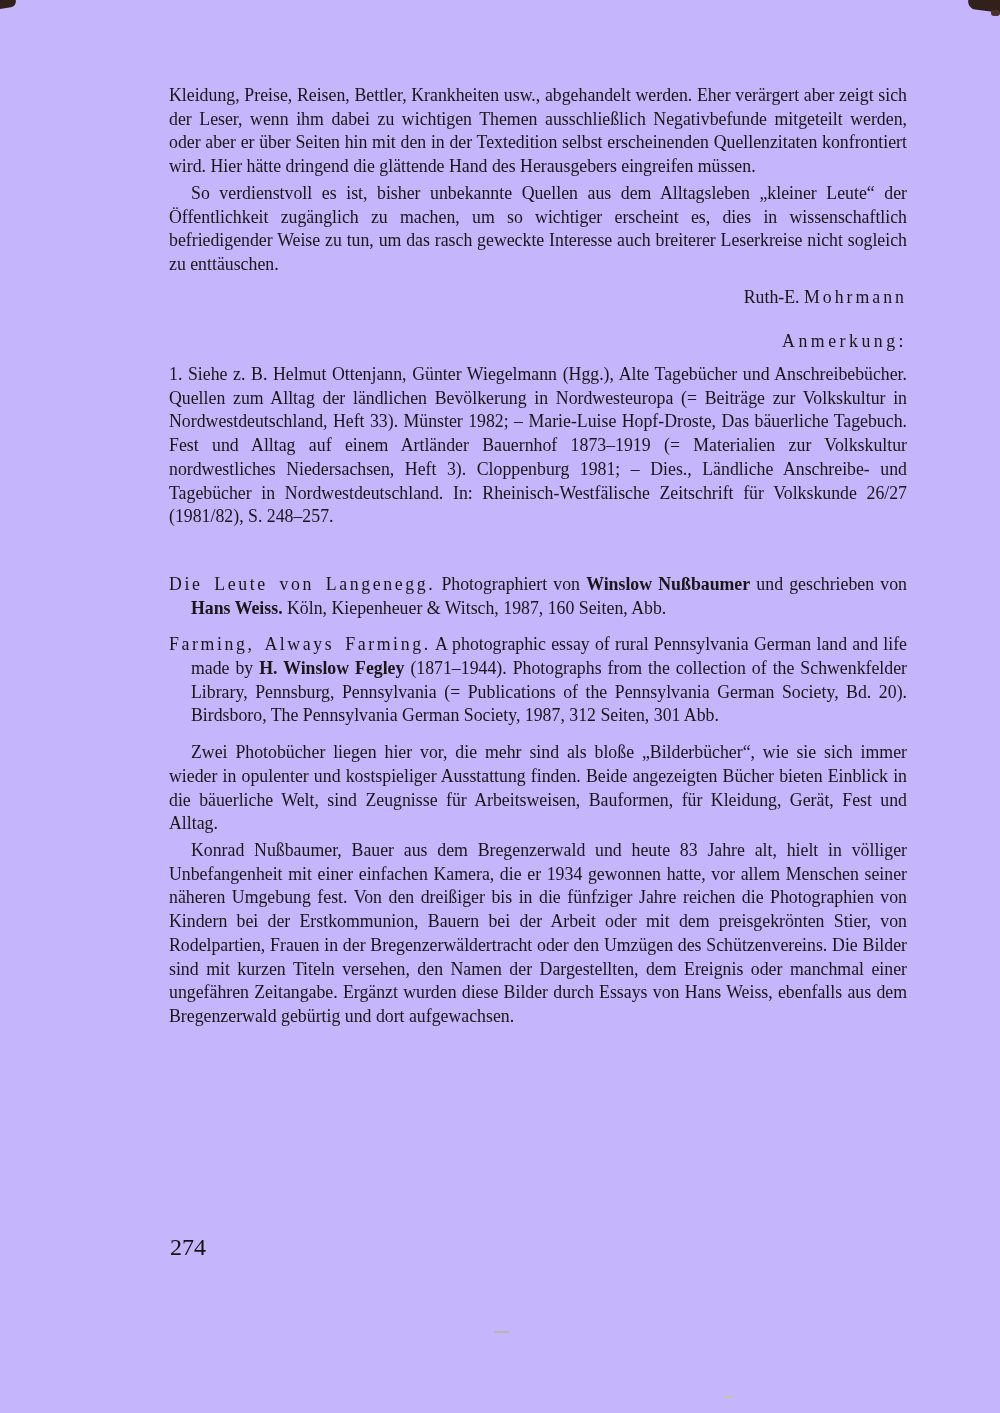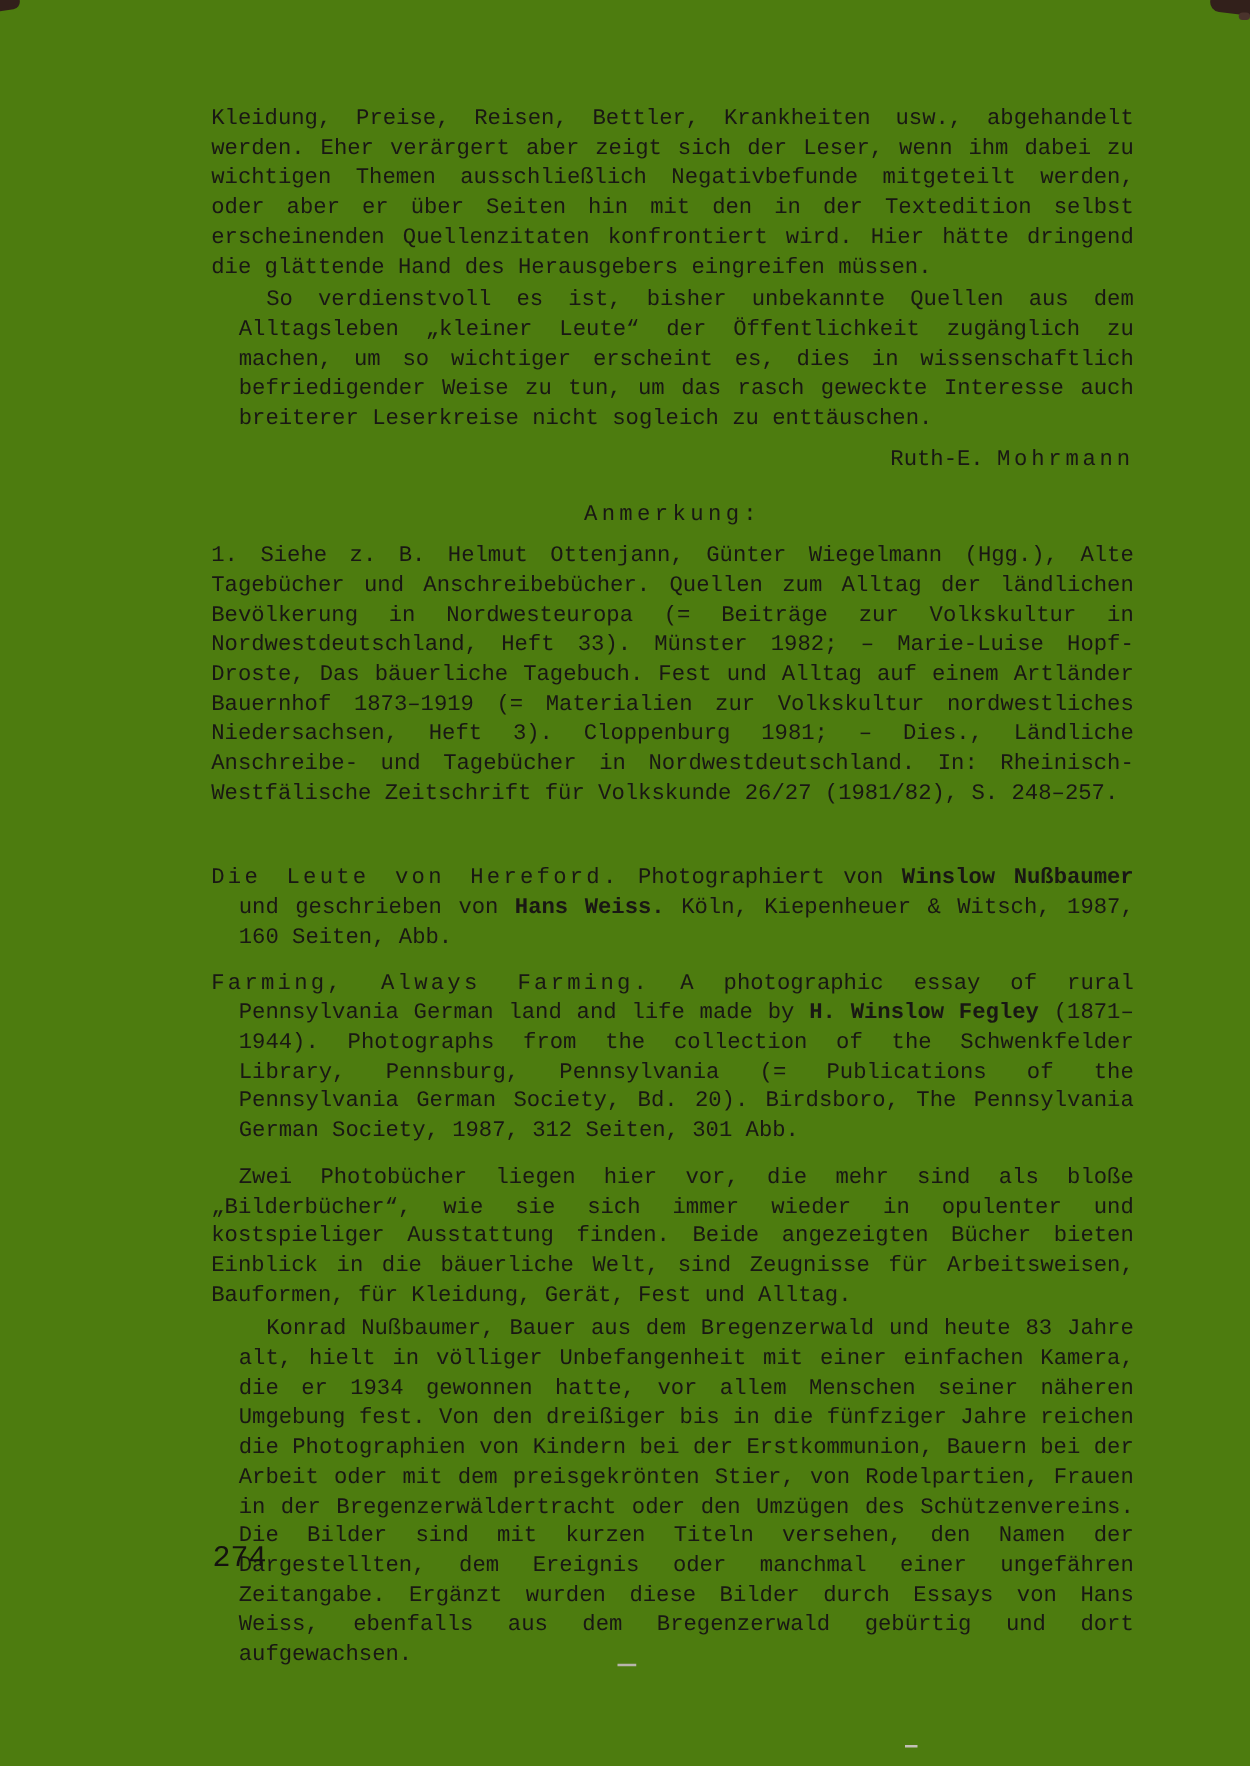--- a/index.html
+++ b/index.html
@@ -4,45 +4,45 @@
 <style>
   html, body {
     margin: 0;
     padding: 0;
     background: #f6f5f1;
   }
   .page {
     position: relative;
     width: 1000px;
     height: 1413px;
-    background: #4d7c0f;
-    font-family: Liberation Mono, monospace;
+    background: #c4b5fd;
+    font-family: Liberation Serif, serif;
     color: #191714;
     overflow: hidden;
   }
   .text-block {
     position: absolute;
     left: 169px;
     top: 84px;
     width: 738px;
     font-size: 17.8px;
     line-height: 23.7px;
     text-align: justify;
   }
   p { margin: 0; }
   .para { margin: 0; }
   .para.indent { text-indent: 22px; }
-  .para + .para { margin-top: 3px; margin-left: 22px; }
+  .para + .para { margin-top: 3px; }
   .signature {
     text-align: right;
     margin-top: 9px;
   }
   .sig-name { letter-spacing: 3px; }
   .note-heading {
-    text-align: center;
+    text-align: right;
     letter-spacing: 3.5px;
     margin-top: 21px;
     margin-bottom: 9px;
   }
   .footnote { margin-top: 2px; }
   .section-gap { height: 44px; }
   .entry {
     padding-left: 22px;
     text-indent: -22px;
     margin-bottom: 13px;
@@ -110,21 +110,21 @@
     <p class="para indent">So verdienstvoll es ist, bisher unbekannte Quellen aus dem Alltagsleben „kleiner Leute“ der Öffentlichkeit zugänglich zu machen, um so wichtiger erscheint es, dies in wissenschaftlich befriedigender Weise zu tun, um das rasch geweckte Interesse auch breiterer Leserkreise nicht sogleich zu enttäuschen.</p>
 
     <p class="signature"><span>Ruth-E. </span><span class="sig-name">Mohrmann</span></p>
 
     <p class="note-heading">Anmerkung:</p>
 
     <p class="para footnote">1. Siehe z. B. Helmut Ottenjann, Günter Wiegelmann (Hgg.), Alte Tagebücher und Anschreibebücher. Quellen zum Alltag der ländlichen Bevölkerung in Nordwesteuropa (= Beiträge zur Volkskultur in Nordwestdeutschland, Heft 33). Münster 1982; – Marie-Luise Hopf-Droste, Das bäuerliche Tagebuch. Fest und Alltag auf einem Artländer Bauernhof 1873–1919 (= Materialien zur Volkskultur nordwestliches Niedersachsen, Heft 3). Cloppenburg 1981; – Dies., Ländliche Anschreibe- und Tagebücher in Nordwestdeutschland. In: Rheinisch-Westfälische Zeitschrift für Volkskunde 26/27 (1981/82), S. 248–257.</p>
 
     <div class="section-gap"></div>
 
-    <p class="entry"><span class="spaced">Die Leute von Hereford.</span><span> Photographiert von </span><span class="bold">Winslow Nußbaumer</span><span> und geschrieben von </span><span class="bold">Hans Weiss.</span><span> Köln, Kiepenheuer &amp; Witsch, 1987, 160 Seiten, Abb.</span></p>
+    <p class="entry"><span class="spaced">Die Leute von Langenegg.</span><span> Photographiert von </span><span class="bold">Winslow Nußbaumer</span><span> und geschrieben von </span><span class="bold">Hans Weiss.</span><span> Köln, Kiepenheuer &amp; Witsch, 1987, 160 Seiten, Abb.</span></p>
 
     <p class="entry"><span class="spaced">Farming, Always Farming.</span><span> A photographic essay of rural Pennsylvania German land and life made by </span><span class="bold">H. Winslow Fegley</span><span> (1871–1944). Photographs from the collection of the Schwenkfelder Library, Pennsburg, Pennsylvania (= Publications of the Pennsylvania German Society, Bd. 20). Birdsboro, The Pennsylvania German Society, 1987, 312 Seiten, 301 Abb.</span></p>
 
     <p class="para indent review-para first">Zwei Photobücher liegen hier vor, die mehr sind als bloße „Bilderbücher“, wie sie sich immer wieder in opulenter und kostspieliger Ausstattung finden. Beide angezeigten Bücher bieten Einblick in die bäuerliche Welt, sind Zeugnisse für Arbeitsweisen, Bauformen, für Kleidung, Gerät, Fest und Alltag.</p>
 
     <p class="para indent review-para">Konrad Nußbaumer, Bauer aus dem Bregenzerwald und heute 83 Jahre alt, hielt in völliger Unbefangenheit mit einer einfachen Kamera, die er 1934 gewonnen hatte, vor allem Menschen seiner näheren Umgebung fest. Von den dreißiger bis in die fünfziger Jahre reichen die Photographien von Kindern bei der Erstkommunion, Bauern bei der Arbeit oder mit dem preisgekrönten Stier, von Rodelpartien, Frauen in der Bregenzerwäldertracht oder den Umzügen des Schützenvereins. Die Bilder sind mit kurzen Titeln versehen, den Namen der Dargestellten, dem Ereignis oder manchmal einer ungefähren Zeitangabe. Ergänzt wurden diese Bilder durch Essays von Hans Weiss, ebenfalls aus dem Bregenzerwald gebürtig und dort aufgewachsen.</p>
 
 
   </div>
 

